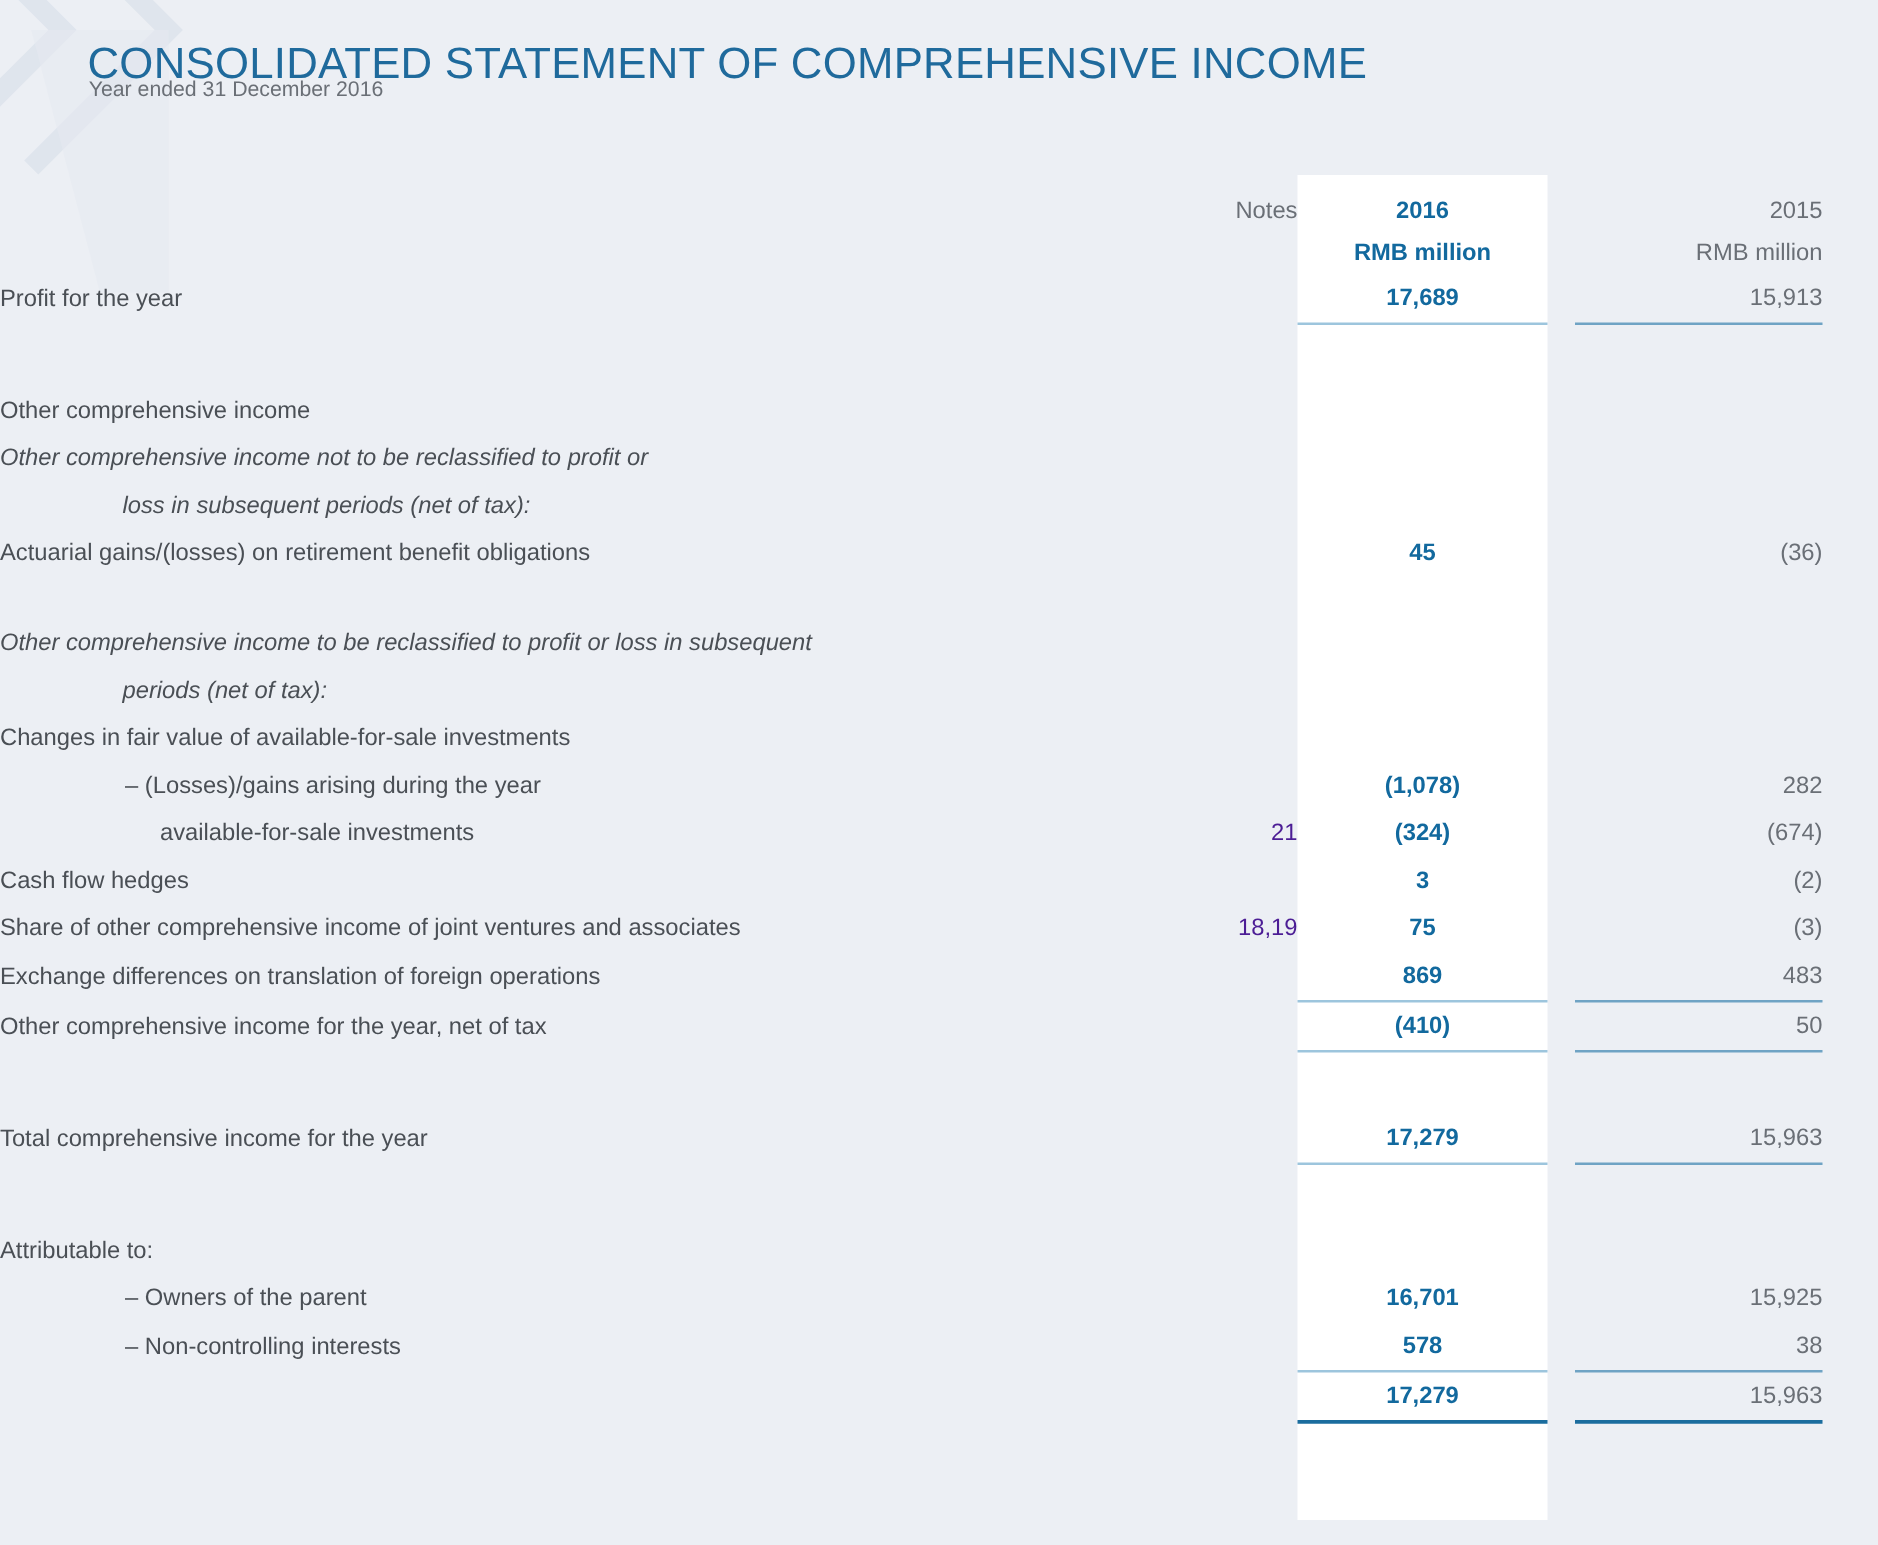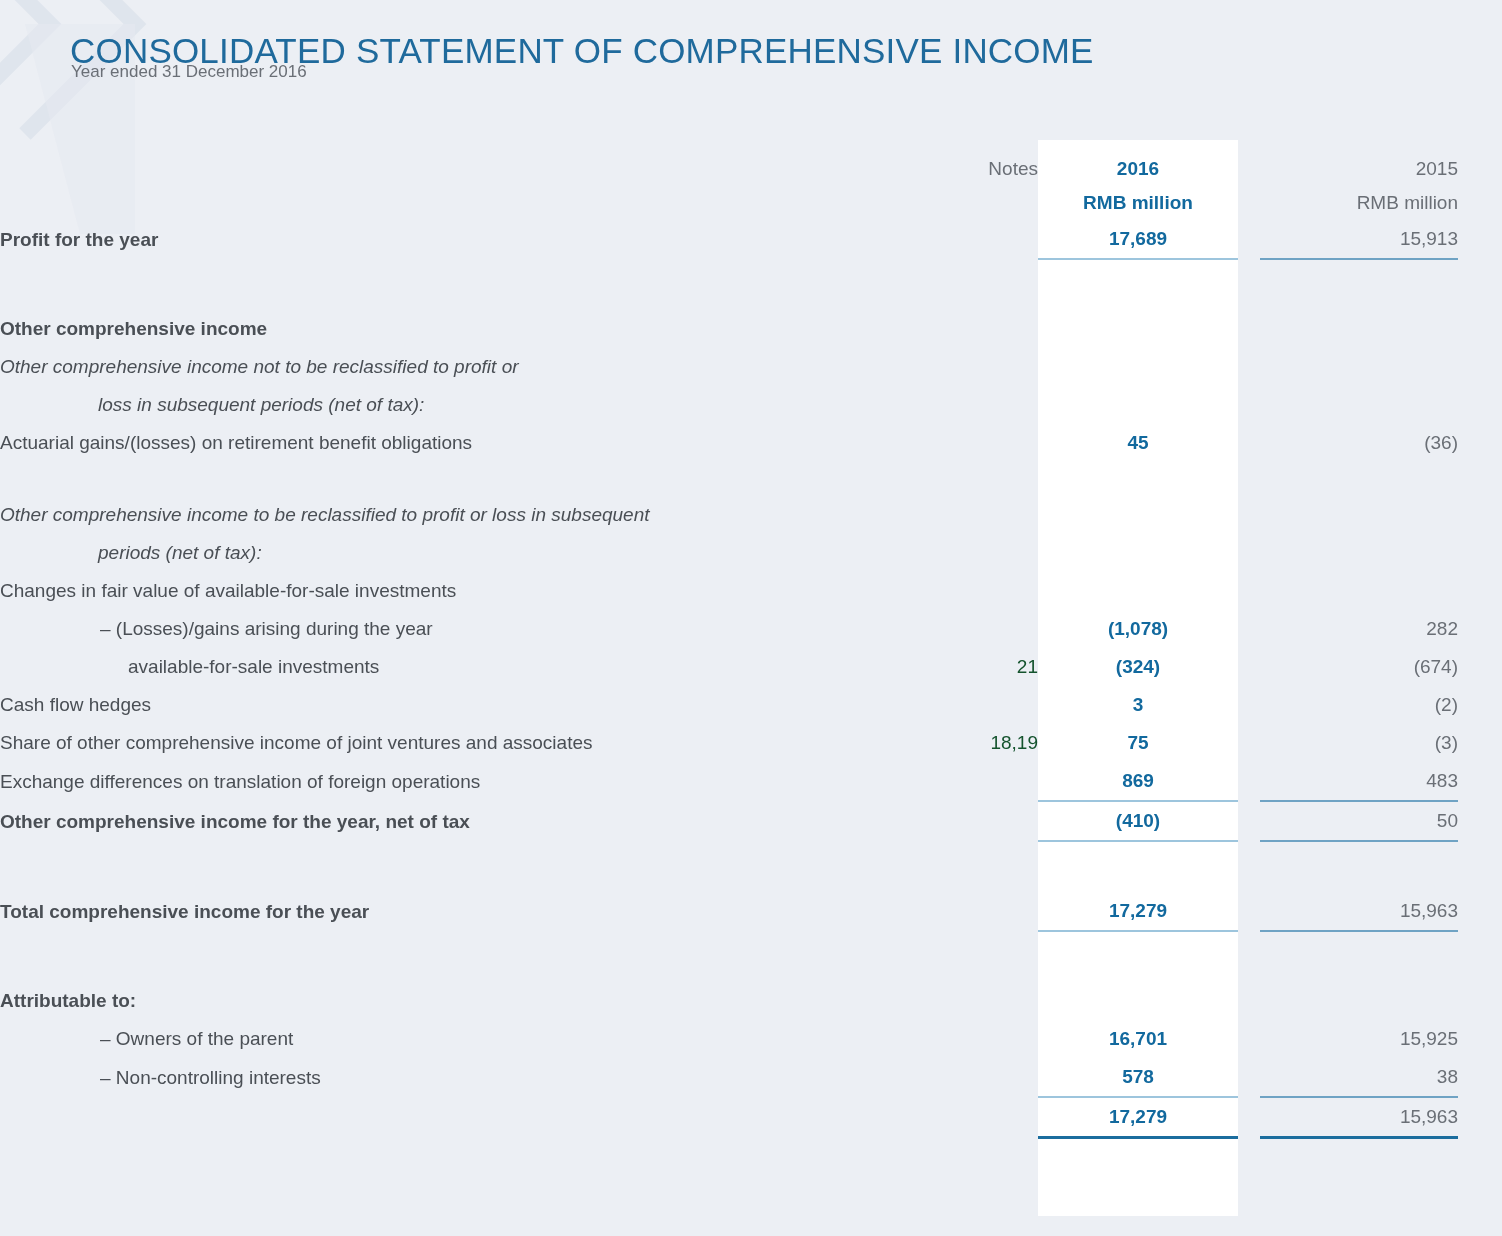--- a/index.html
+++ b/index.html
@@ -92,21 +92,21 @@
     height: 38px;
   }
 
   td.label {
     padding-left: 71px;
     color: #4a4f55;
     white-space: nowrap;
   }
   td.notes {
     text-align: right;
-    color: #14532d;
+    color: #4c1d95;
     padding-right: 34px;
     white-space: nowrap;
   }
   td.v2016 {
     text-align: center;
     color: #12699e;
     font-weight: bold;
     padding-right: 21px;
     white-space: nowrap;
   }
@@ -117,21 +117,21 @@
     white-space: nowrap;
   }
 
   
   tr.head td { font-size: 19px; line-height: 34px; height: 34px; }
   tr.head td.notes { color: #6a6f76; }
   tr.head td.v2016 { color: #12699e; font-weight: bold; }
   tr.head td.v2015 { color: #6a6f76; font-weight: 400; }
 
   
-  .bold   { font-weight: bold; color: #2b2f33; }
+  .bold   { font-weight: normal; color: #2b2f33; }
   .italic { font-style: italic; color: #5b6066; }
   .ind1   { padding-left: 98px !important; }
   .ind2   { padding-left: 100px !important; }
   .ind3   { padding-left: 128px !important; }
   .rule-bot-2016    { border-bottom: 2px solid #9dc5dd; }
   .rule-bot-2015    { border-bottom: 2px solid #6fa3c4; }
   .rule-thick-2016  { border-bottom: 3px solid #1b6d9e; }
   .rule-thick-2015  { border-bottom: 3px solid #1b6d9e; }
   tr.sp-md td { height: 34px; line-height: 34px; }
   tr.sp-lg td { height: 50px; line-height: 50px; }

